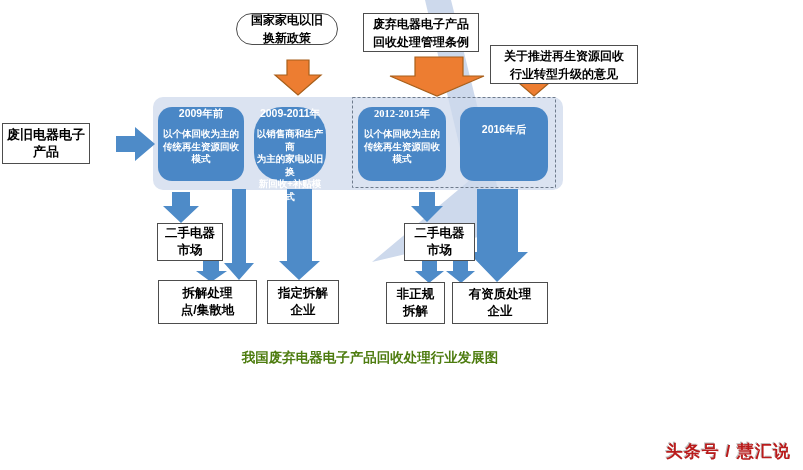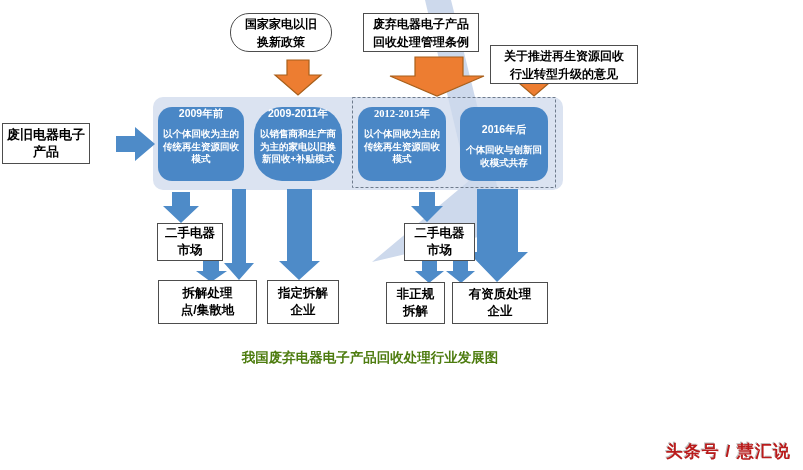--- a/index.html
+++ b/index.html
@@ -5,30 +5,30 @@
   html,body{margin:0;padding:0;background:#fff;}
   .canvas{
     position:relative;width:803px;height:470px;background:#ffffff;overflow:hidden;
     font-family:"Liberation Sans",sans-serif;
   }
   .canvas svg{position:absolute;left:0;top:0;z-index:1;}
   .box{position:absolute;z-index:2;box-sizing:border-box;display:flex;align-items:center;
        justify-content:center;text-align:center;white-space:pre-line;}
   .wbox{background:#fff;border:1px solid #4d4d4d;color:#000;font-weight:bold;}
   .policy{font-family:"Liberation Serif",serif;font-size:12px;line-height:1.5;}
-  .policy1{left:230px;top:13px;width:102px;height:39px;border-radius:19px;}
+  .policy1{left:236px;top:13px;width:102px;height:32px;border-radius:19px;}
   .policy2{left:363px;top:13px;width:116px;height:39px;}
   .policy3{left:490px;top:13px;width:148px;height:39px;margin-top:32px;}
   .source{left:2px;top:123px;width:88px;height:41px;font-size:13px;line-height:1.3;}
   .stage{position:absolute;z-index:2;box-sizing:border-box;background:#4A87C6;border-radius:14px;
          color:#fff;text-align:center;}
   .stage .period{font-size:10.5px;font-weight:bold;}
   .stage .desc{font-size:9.5px;font-weight:bold;margin-top:7px;line-height:1.32;white-space:pre-line;}
   .stage1{left:158px;top:107px;width:86px;height:74px;}
-  .stage2{left:254px;top:107px;width:88px;height:74px;border-radius:28px;}
+  .stage2{left:254px;top:107px;width:72px;height:74px;border-radius:28px;}
   .stage3{left:358px;top:107px;width:88px;height:74px;font-family:Liberation Serif, serif;}
   .stage4{left:460px;top:107px;width:88px;height:74px;padding-top:16px;}
   .outcome{font-size:12.5px;line-height:1.35;}
   .secL{left:157px;top:223px;width:66px;height:38px;}
   .dismantle{left:158px;top:280px;width:99px;height:44px;}
   .designated{left:267px;top:280px;width:72px;height:44px;}
   .secR{left:404px;top:223px;width:71px;height:38px;}
   .informal{left:386px;top:282px;width:59px;height:42px;}
   .qualified{left:452px;top:282px;width:96px;height:42px;}
   .caption{position:absolute;z-index:2;left:150px;top:349px;width:440px;text-align:center;
@@ -89,22 +89,20 @@
 新回收+补贴模式</div>
   </div>
   <div class="stage stage3">
     <div class="period">2012-2015年</div>
     <div class="desc">以个体回收为主的
 传统再生资源回收
 模式</div>
   </div>
   <div class="stage stage4">
     <div class="period">2016年后</div>
-    <div class="desc">个体回收与创新回
-收模式共存</div>
   </div>
 
   <div class="box wbox outcome secL">二手电器
 市场</div>
   <div class="box wbox outcome dismantle">拆解处理
 点/集散地</div>
   <div class="box wbox outcome designated">指定拆解
 企业</div>
   <div class="box wbox outcome secR">二手电器
 市场</div>

